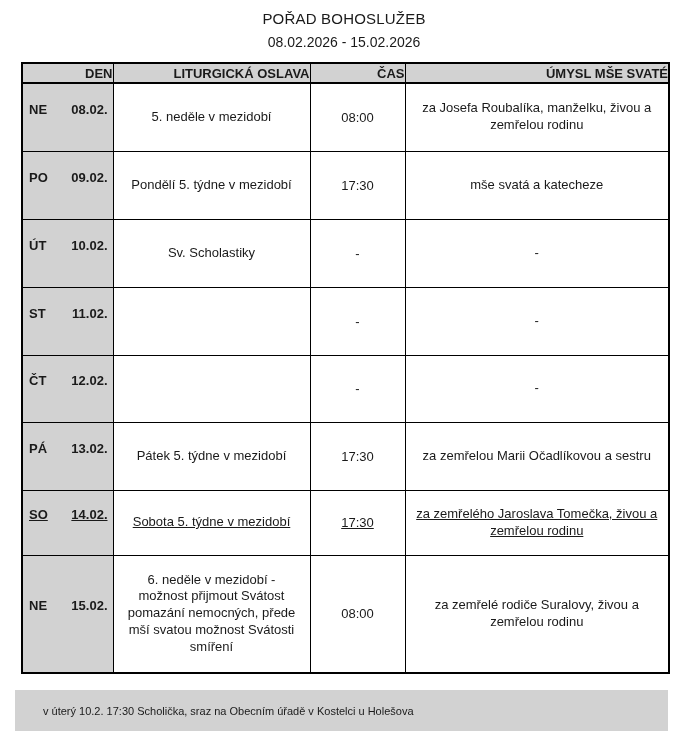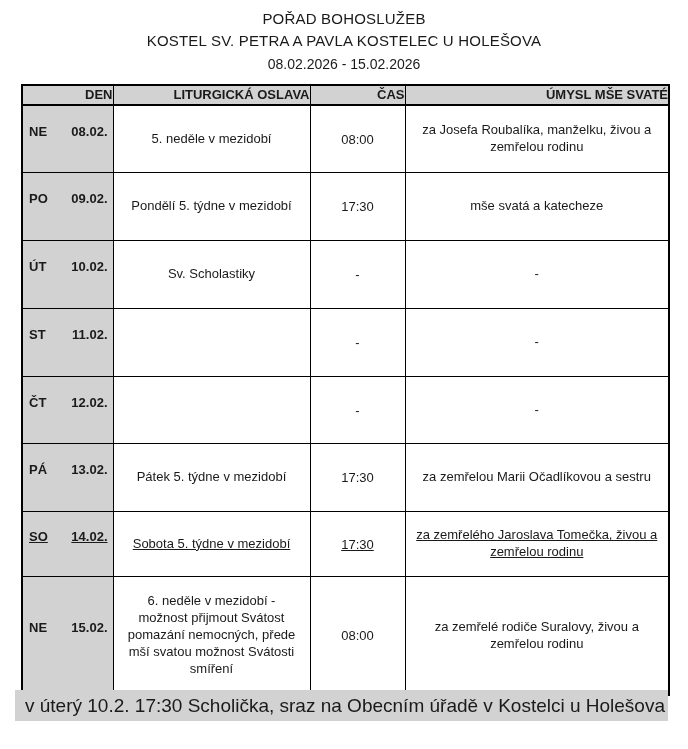--- a/index.html
+++ b/index.html
@@ -86,36 +86,35 @@
   tr.r-r5   { height: 67px; }
   tr.r-r7   { height: 65px; text-decoration: underline; }
   tr.r-last { height: 93px; }
 
   
   .footer-note {
     position: absolute;
     left: 15px;
     top: 690px;
     width: 653px;
-    height: 31px;
+    height: 41px;
     background: #d2d2d2;
     display: flex;
     align-items: center;
-    padding-left: 10px;
-    font-size: 19px;
+    padding-left: 28px;
+    font-size: 11px;
   }
 </style>
 </head>
 <body>
 
 <div class="page">
 
   <div class="title-block">
     <div class="title-line1">POŘAD BOHOSLUŽEB</div>
-    <div class="title-line2">KOSTEL SV. PETRA A PAVLA KOSTELEC U HOLEŠOVA</div>
     <div class="title-line3">08.02.2026 - 15.02.2026</div>
   </div>
 
   <table class="schedule">
     <colgroup>
       <col class="c-den">
         <col class="c-osl">
         <col class="c-cas">
         <col class="c-umy">
     </colgroup>

